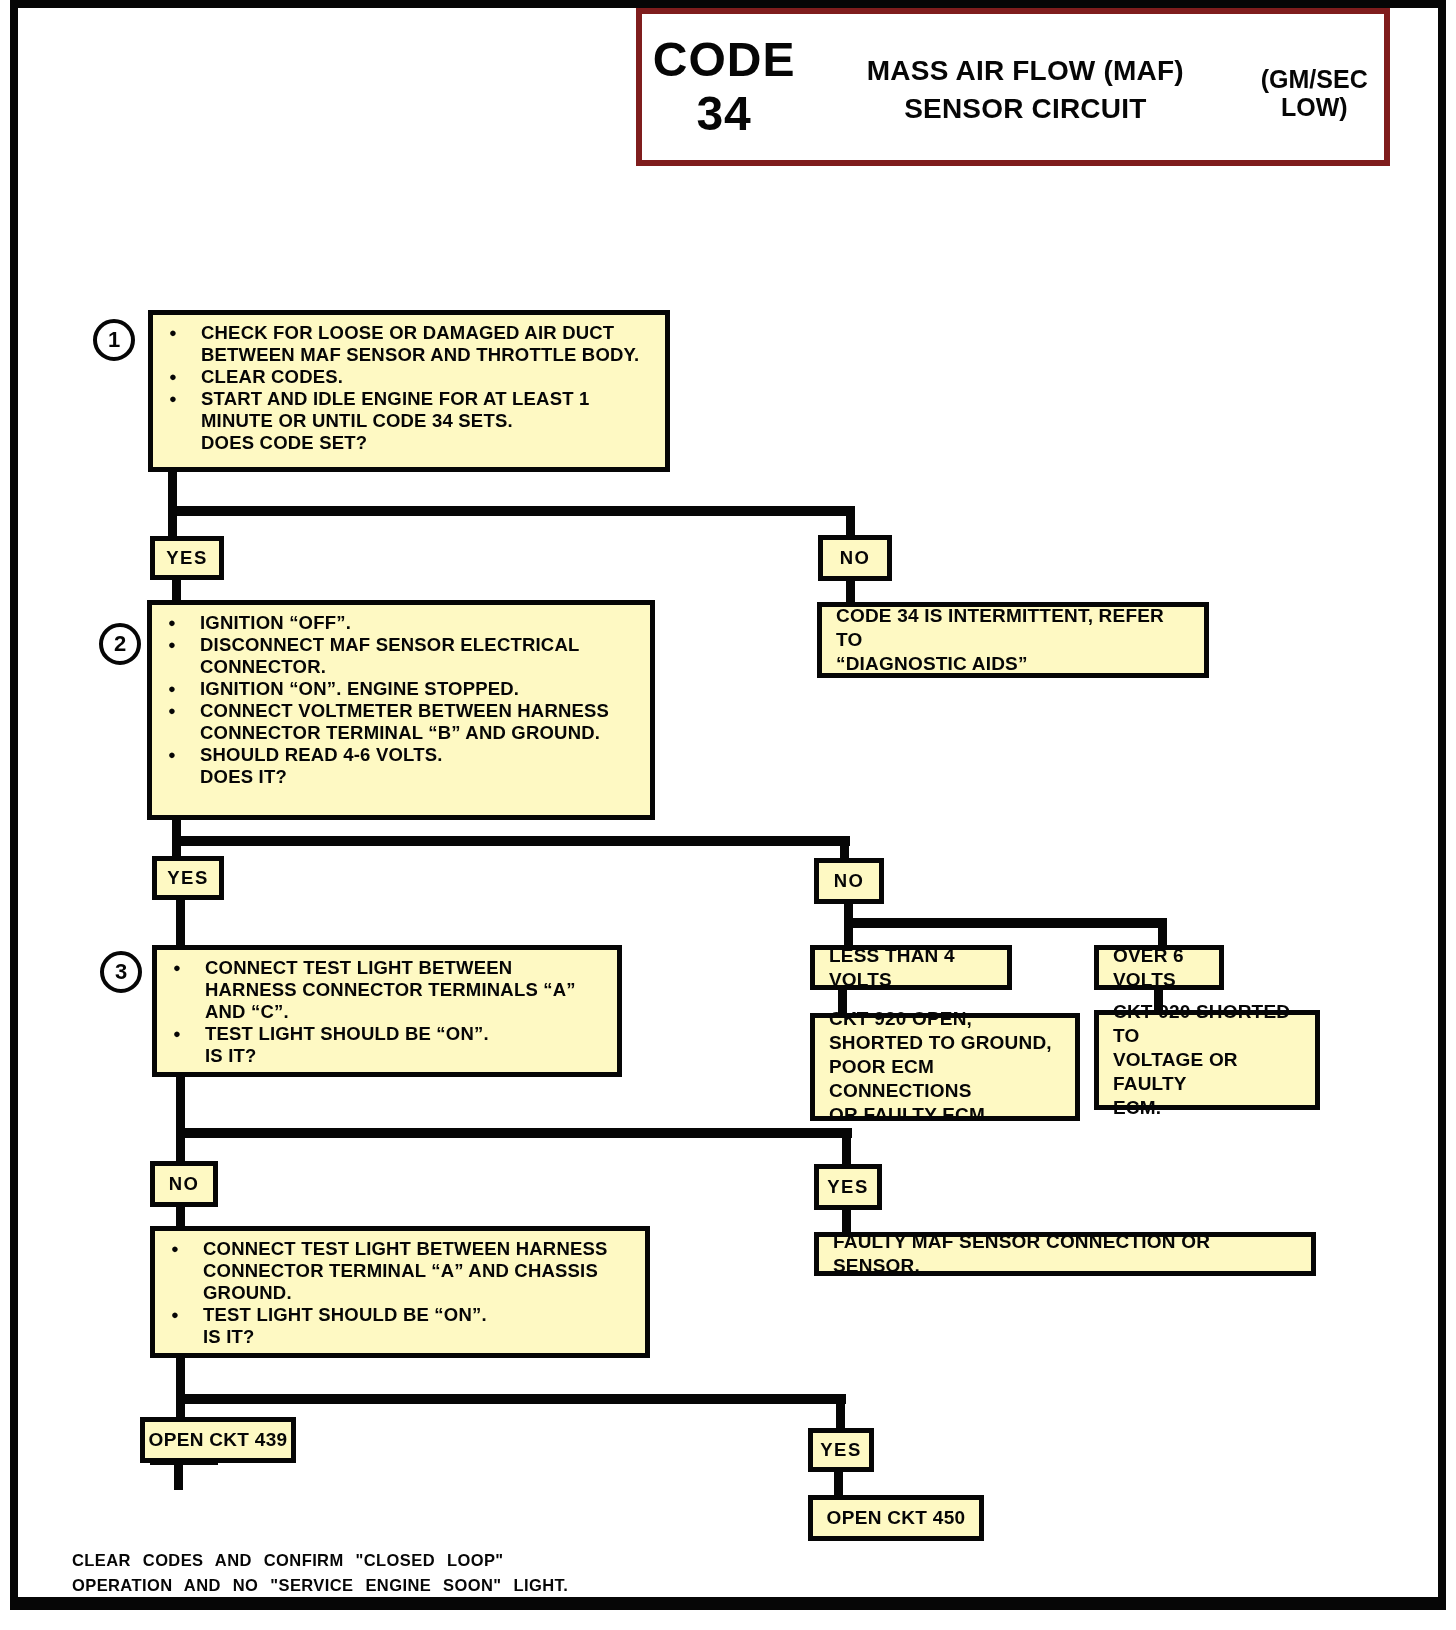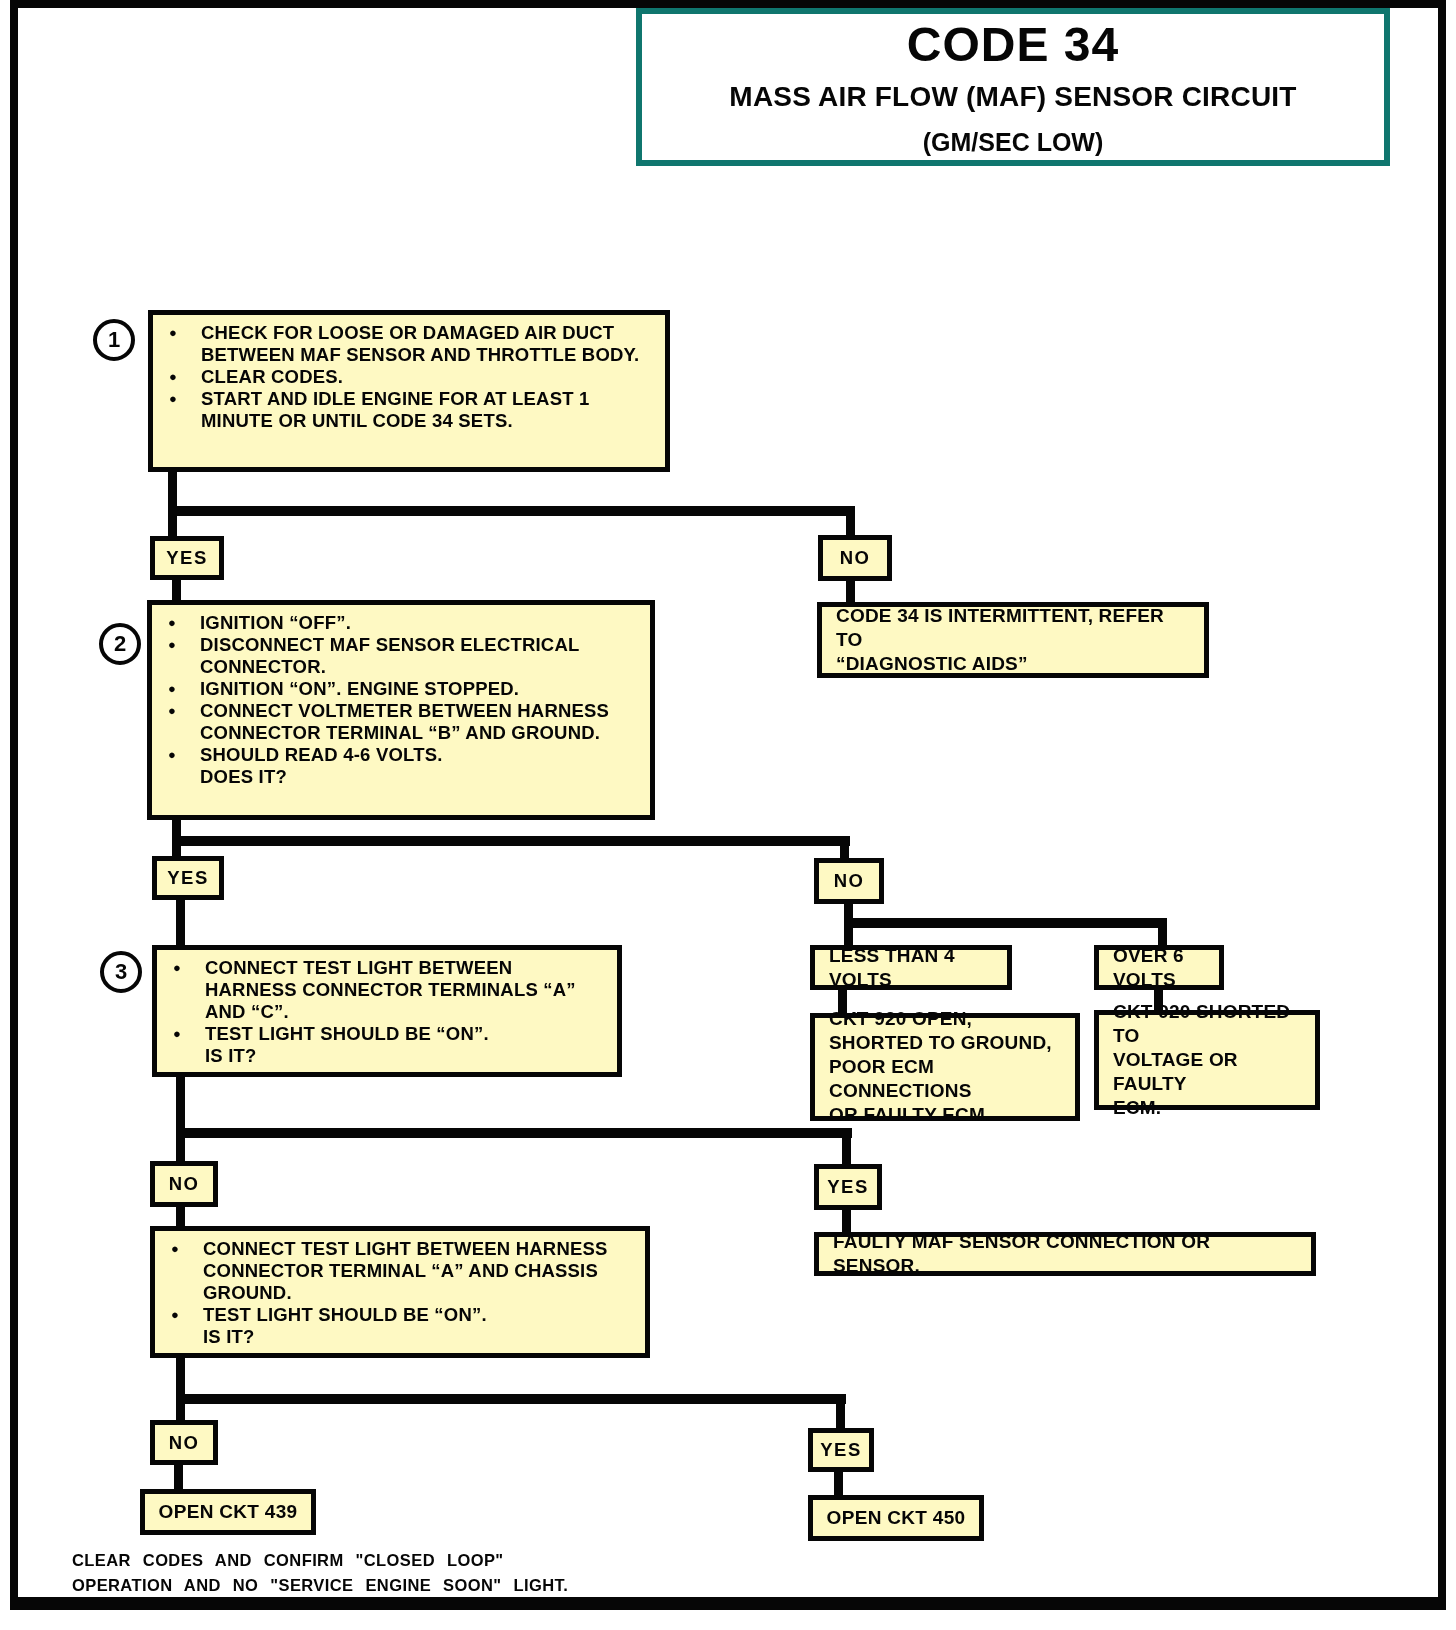--- a/index.html
+++ b/index.html
@@ -7,22 +7,22 @@
     position:relative;width:1456px;height:1630px;background:#ffffff;
     font-family:"Liberation Sans",sans-serif;font-weight:bold;color:#060606;
     overflow:hidden;
   }
   .frame{
     position:absolute;left:10px;top:0px;width:1436px;height:1610px;
     border:8px solid #060606;border-bottom-width:13px;box-sizing:border-box;
   }
   .titlebox{
     position:absolute;left:636px;top:8px;width:754px;height:158px;
-    background:#fff;border:6px solid #0f766e;box-sizing:border-box;
-    display:flex;flex-direction:column;align-items:center;justify-content:center;
+    background:#fff;border:6px solid #7f1d1d;box-sizing:border-box;
+    display:flex;align-items:center;justify-content:center;
     text-align:center;z-index:3;
   }
   .title-code{font-size:48px;line-height:54px;letter-spacing:1px;}
   .title-name{font-size:28px;line-height:38px;margin-top:6px;letter-spacing:0.2px;}
   .title-sub{font-size:25px;line-height:28px;margin-top:12px;}
   .box{
     position:absolute;background:#fef9c3;border:5px solid #060606;box-sizing:border-box;z-index:2;
   }
   .stepbox{padding:7px 10px 5px 8px;}
   .item{display:flex;align-items:flex-start;}
@@ -106,20 +106,24 @@
       </div>
     <div class="item">
         <span class="bul"></span>
         <span class="itxt">CLEAR CODES.</span>
       </div>
     <div class="item">
         <span class="bul"></span>
         <span class="itxt">START AND IDLE ENGINE FOR AT LEAST 1
 MINUTE OR UNTIL CODE 34 SETS.</span>
       </div>
+    <div class="item cont">
+        <span class="bul"></span>
+        <span class="itxt">DOES CODE SET?</span>
+      </div>
   </div>
 
   <div class="box tag" style="left:150px;top:536px;width:74px;height:44px;">YES</div>
   <div class="box tag" style="left:818px;top:535px;width:74px;height:46px;">NO</div>
 
   <div class="circle" style="left:99px;top:623px;">2</div>
   <div class="box stepbox" style="left:147px;top:600px;width:508px;height:220px;">
     <div class="item">
         <span class="bul"></span>
         <span class="itxt">IGNITION “OFF”.</span>
@@ -200,19 +204,19 @@
       </div>
     <div class="item cont">
         <span class="bul"></span>
         <span class="itxt">IS IT?</span>
       </div>
   </div>
 
   <div class="box tag" style="left:150px;top:1420px;width:68px;height:45px;">NO</div>
   <div class="box tag" style="left:808px;top:1428px;width:66px;height:44px;">YES</div>
 
-  <div class="box tag" style="left:140px;top:1489px;width:176px;height:46px;letter-spacing:0.3px;font-size:19px;">OPEN CKT 439</div>
+  <div class="box tag" style="left:140px;top:1417px;width:156px;height:46px;letter-spacing:0.3px;font-size:19px;">OPEN CKT 439</div>
   <div class="box tag" style="left:808px;top:1495px;width:176px;height:46px;letter-spacing:0.3px;font-size:19px;">OPEN CKT 450</div>
 
   <div class="footer">CLEAR CODES AND CONFIRM "CLOSED LOOP"
 OPERATION AND NO "SERVICE ENGINE SOON" LIGHT.</div>
 
 </div>
 
 </body></html>

